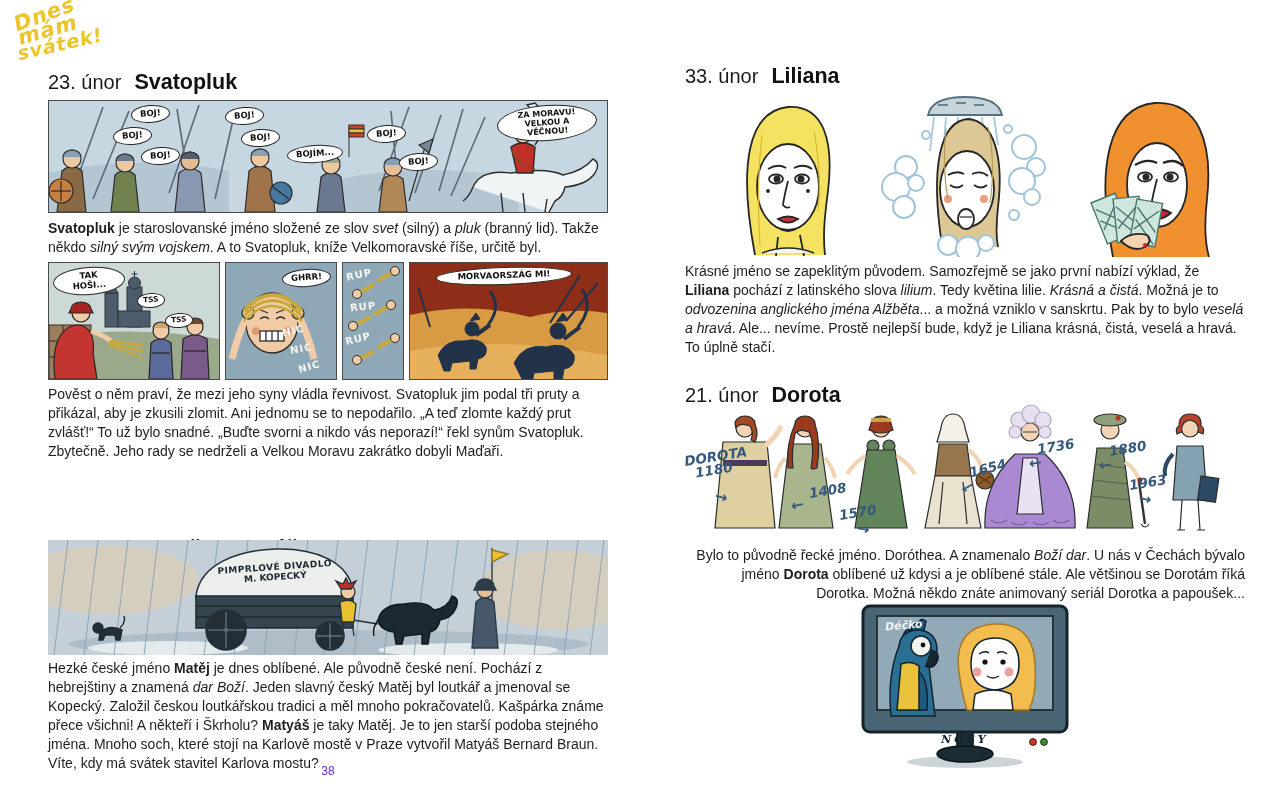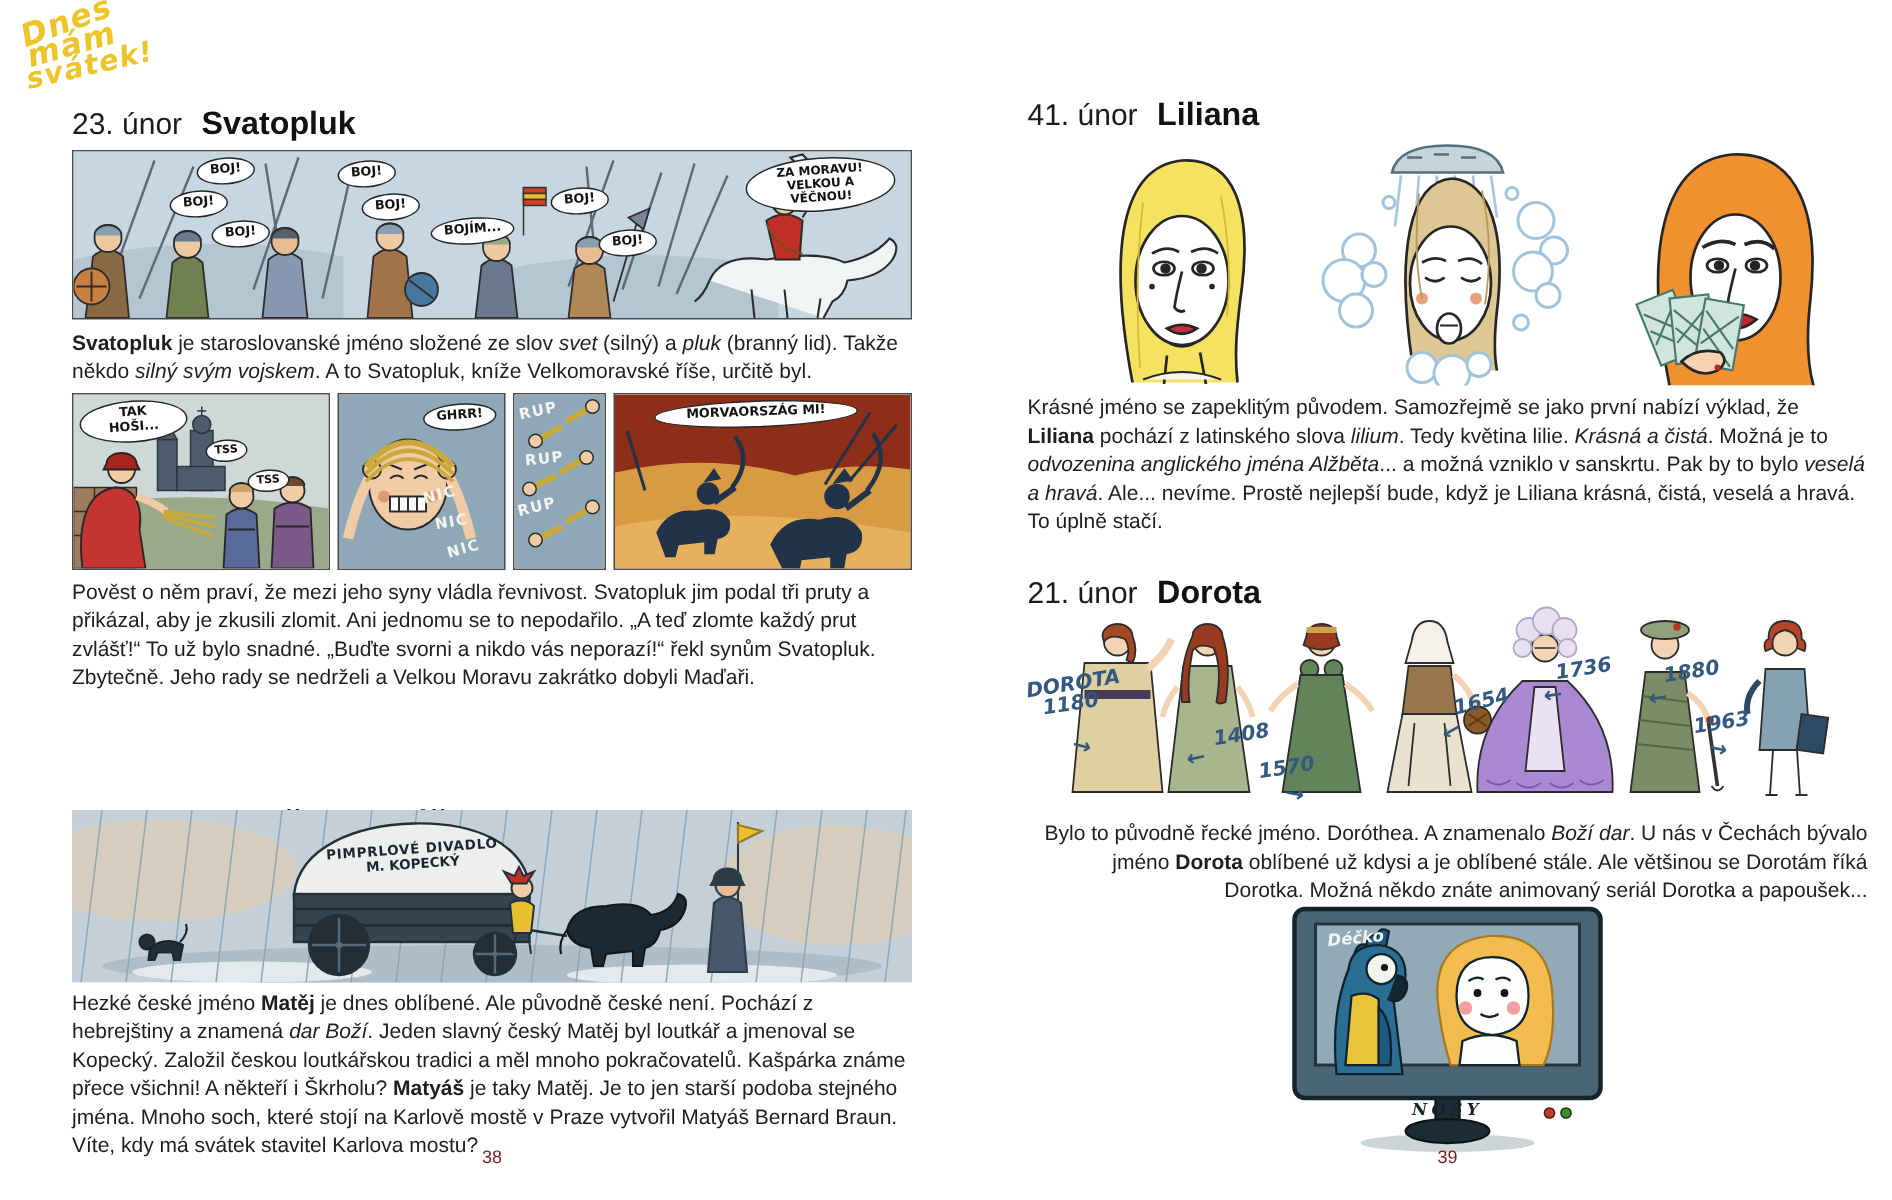--- a/index.html
+++ b/index.html
@@ -33,21 +33,21 @@
   .wagon-text{position:absolute;text-align:center;transform:rotate(-4deg);color:#1d2630;z-index:3;}
   .wagon-text .wl1{display:block;font:700 9px "DejaVu Sans",sans-serif;letter-spacing:.5px;}
   .wagon-text .wl2{display:block;font:700 9px "DejaVu Sans",sans-serif;}
   
   .year{position:absolute;color:#35597e;font:700 italic 13.5px "DejaVu Sans",sans-serif;transform:rotate(-9deg);z-index:3;white-space:nowrap;}
   .year .yr2{display:block;margin-left:9px;margin-top:-3px;}
   .arr{position:absolute;color:#35597e;font:700 15px "DejaVu Sans",sans-serif;z-index:3;}
   
   .tv-channel{position:absolute;color:#f2f4f0;font:700 italic 11px "DejaVu Sans",sans-serif;transform:rotate(-5deg);z-index:3;}
   .tv-brand{position:absolute;color:#14242c;font:700 italic 11px "DejaVu Serif",serif;letter-spacing:3px;z-index:3;text-align:center;}
-  .pagenum{position:absolute;top:764px;left:0;width:560px;text-align:center;font:400 12px "Liberation Sans",sans-serif;color:#7f1d1d;}
+  .pagenum{position:absolute;top:764px;left:0;width:560px;text-align:center;font:400 12px "Liberation Sans",sans-serif;color:#6d28d9;}
 </style>
 </head>
 <body>
 
 <div class="spread">
 
   <div class="logo">
     <span class="l1">Dnes</span>
     <span class="l2">mám</span>
     <span class="l3">svátek!</span>
@@ -348,21 +348,21 @@
     </figure>
 
     <p class="body" style="top:659px;"><span>Hezké české jméno </span><span style="font-weight: 700;">Matěj</span><span> je dnes oblíbené. Ale původně české není. Pochází z hebrejštiny a znamená </span><span style="font-style: italic;">dar Boží</span><span>. Jeden slavný český Matěj byl loutkář a jmenoval se Kopecký. Založil českou loutkářskou tradici a měl mnoho pokračovatelů. Kašpárka známe přece všichni! A někteří i Škrholu? </span><span style="font-weight: 700;">Matyáš</span><span> je taky Matěj. Je to jen starší podoba stejného jména. Mnoho soch, které stojí na Karlově mostě v Praze vytvořil Matyáš Bernard Braun. Víte, kdy má svátek stavitel Karlova mostu?</span></p>
 
     <div class="pagenum">38</div>
   </section>
 
   <section class="page right">
 
     <header class="entry-head" style="top:64px;">
-      <span class="date">41. únor</span>
+      <span class="date">33. únor</span>
       <span class="name">Liliana</span>
     </header>
 
     <figure style="left:0;top:95px;width:560px;height:162px;">
       <svg width="560" height="162" viewBox="0 0 560 162">
         <g transform="translate(25,0)" stroke="#262626" stroke-width="1.8">
           <path d="M45,160 C28,70 38,16 78,12 C114,10 124,46 118,96 C114,126 113,142 115,160" fill="#f4e260"></path>
           <ellipse cx="78" cy="92" rx="31" ry="43" fill="#fff"></ellipse>
           <path d="M58,74 q10,-6 18,-1 M84,73 q10,-5 18,1" fill="none"></path>
           <ellipse cx="66" cy="84" rx="7" ry="4.5" fill="#fff"></ellipse>
@@ -591,15 +591,14 @@
             <circle cx="154" cy="70" r="4.5" fill="#f0a0a0" stroke="none"></circle>
           <path d="M120,92 q18,-8 36,0 l2,16 l-40,0 Z" fill="#fdfdfb"></path>
         </g>
         <circle cx="178" cy="140" r="3.4" fill="#c23a28" stroke="#5a150c" stroke-width="1"></circle>
         <circle cx="189" cy="140" r="3.4" fill="#3f8a2f" stroke="#143a0c" stroke-width="1"></circle>
       </svg>
       <span class="tv-channel" style="left:30px;top:17px;">Déčko</span>
       <span class="tv-brand" style="left:65px;top:131px;width:90px;">NOSY</span>
     </figure>
 
-    <div class="pagenum">39</div>
   </section>
 </div>
 
 </body></html>

